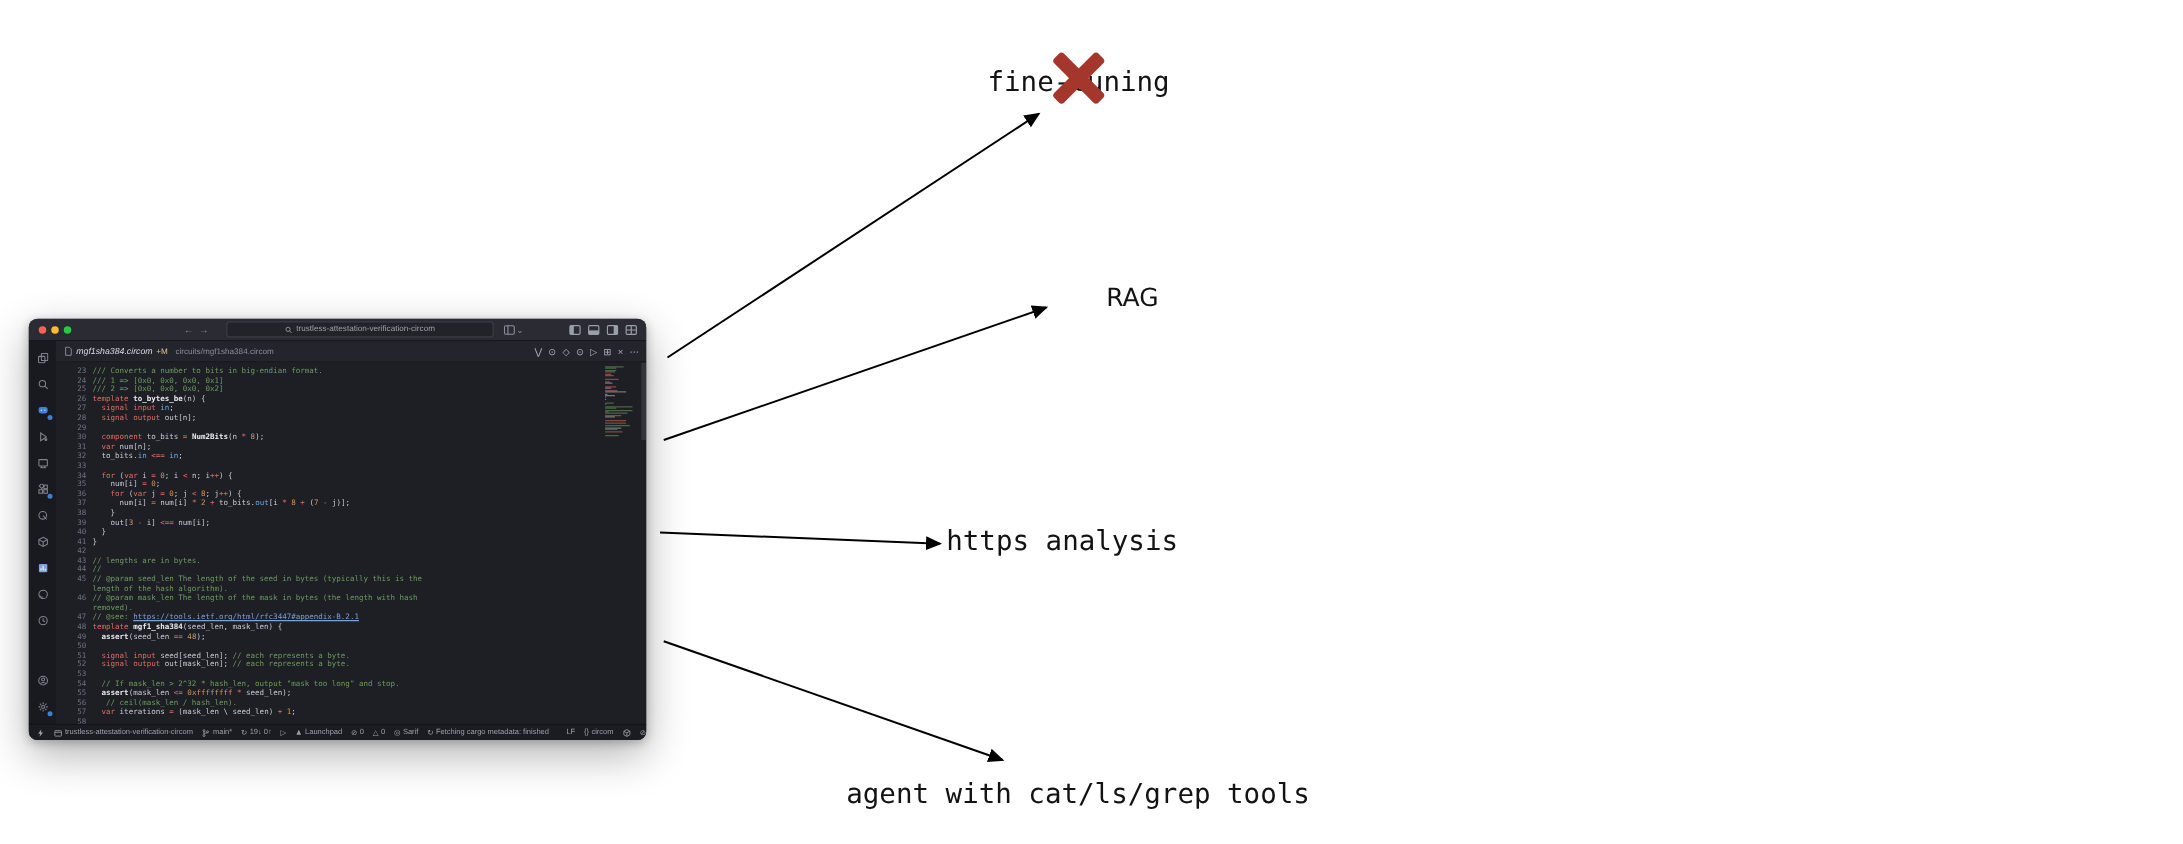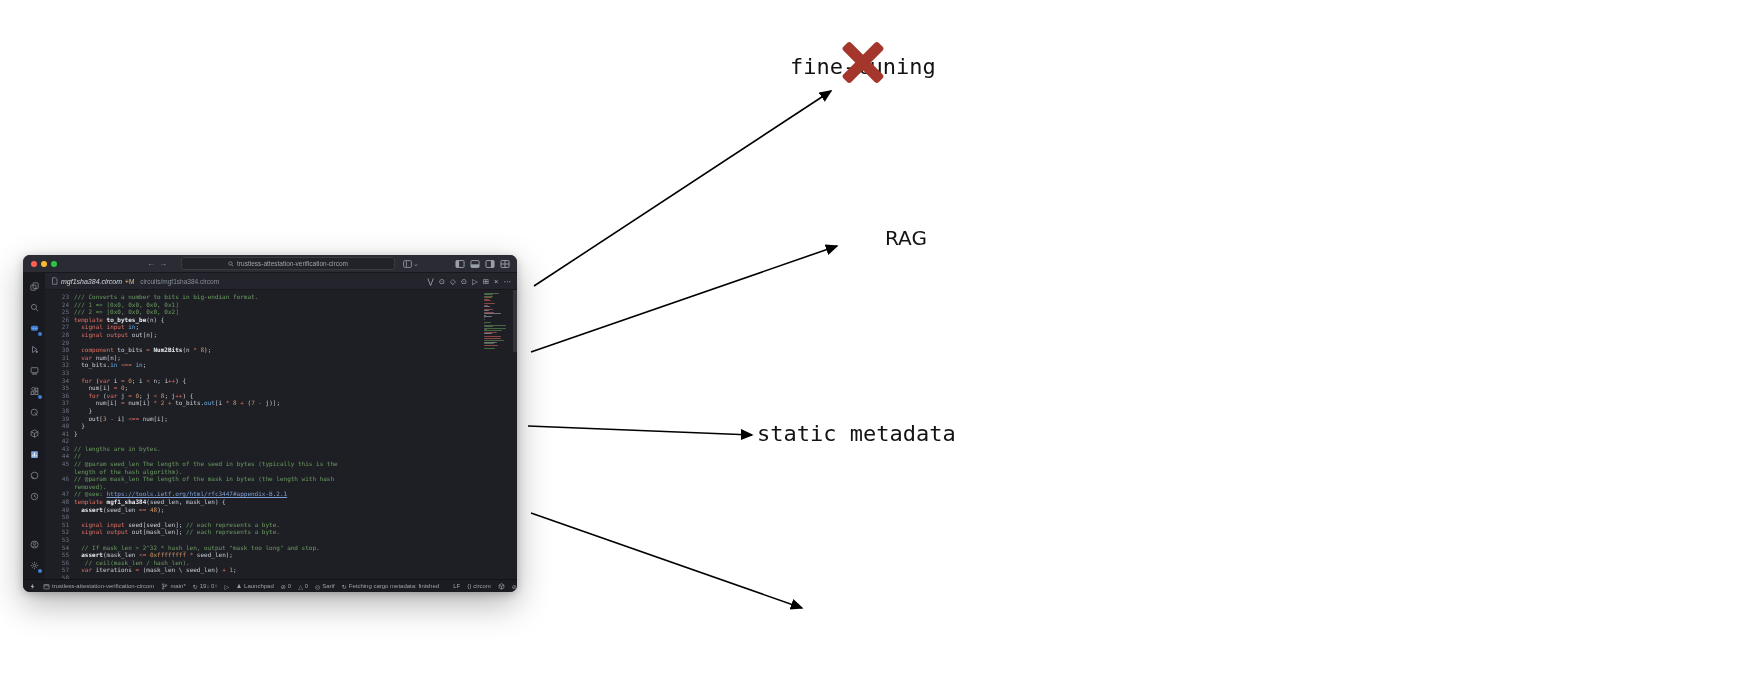--- a/index.html
+++ b/index.html
@@ -79,21 +79,22 @@
       <line x1="528" y1="426" x2="752" y2="435" stroke="#000" stroke-width="1.6" marker-end="url(#ah)"></line>
       <line x1="531" y1="513" x2="802" y2="608" stroke="#000" stroke-width="1.6" marker-end="url(#ah)"></line>
     </svg>
 
   <div class="lbl mono" style="left:790px;top:54px;">fine-tuning</div>
   <div id="xwrap">
     <div class="bar a" style="background: rgb(165, 54, 43);"></div>
     <div class="bar b" style="background: rgb(165, 54, 43);"></div>
   </div>
   <div class="lbl sans" style="left:885px;top:226px;">RAG</div>
-  <div class="lbl mono" style="left:757px;top:421px;">static metadata</div>
+  <div class="lbl mono" style="left:757px;top:421px;">https analysis</div>
+  <div class="lbl mono" style="left:677px;top:623px;">agent with cat/ls/grep tools</div>
 
   <div id="vsc">
 
     <div id="titlebar">
       <div id="tl-group">
         <span class="tl" style="background: rgb(255, 95, 87);"></span>
         <span class="tl" style="background: rgb(254, 188, 46);"></span>
         <span class="tl" style="background: rgb(40, 200, 64);"></span>
       </div>
       <span id="nav-arrows"><span>←</span><span>→</span></span>

